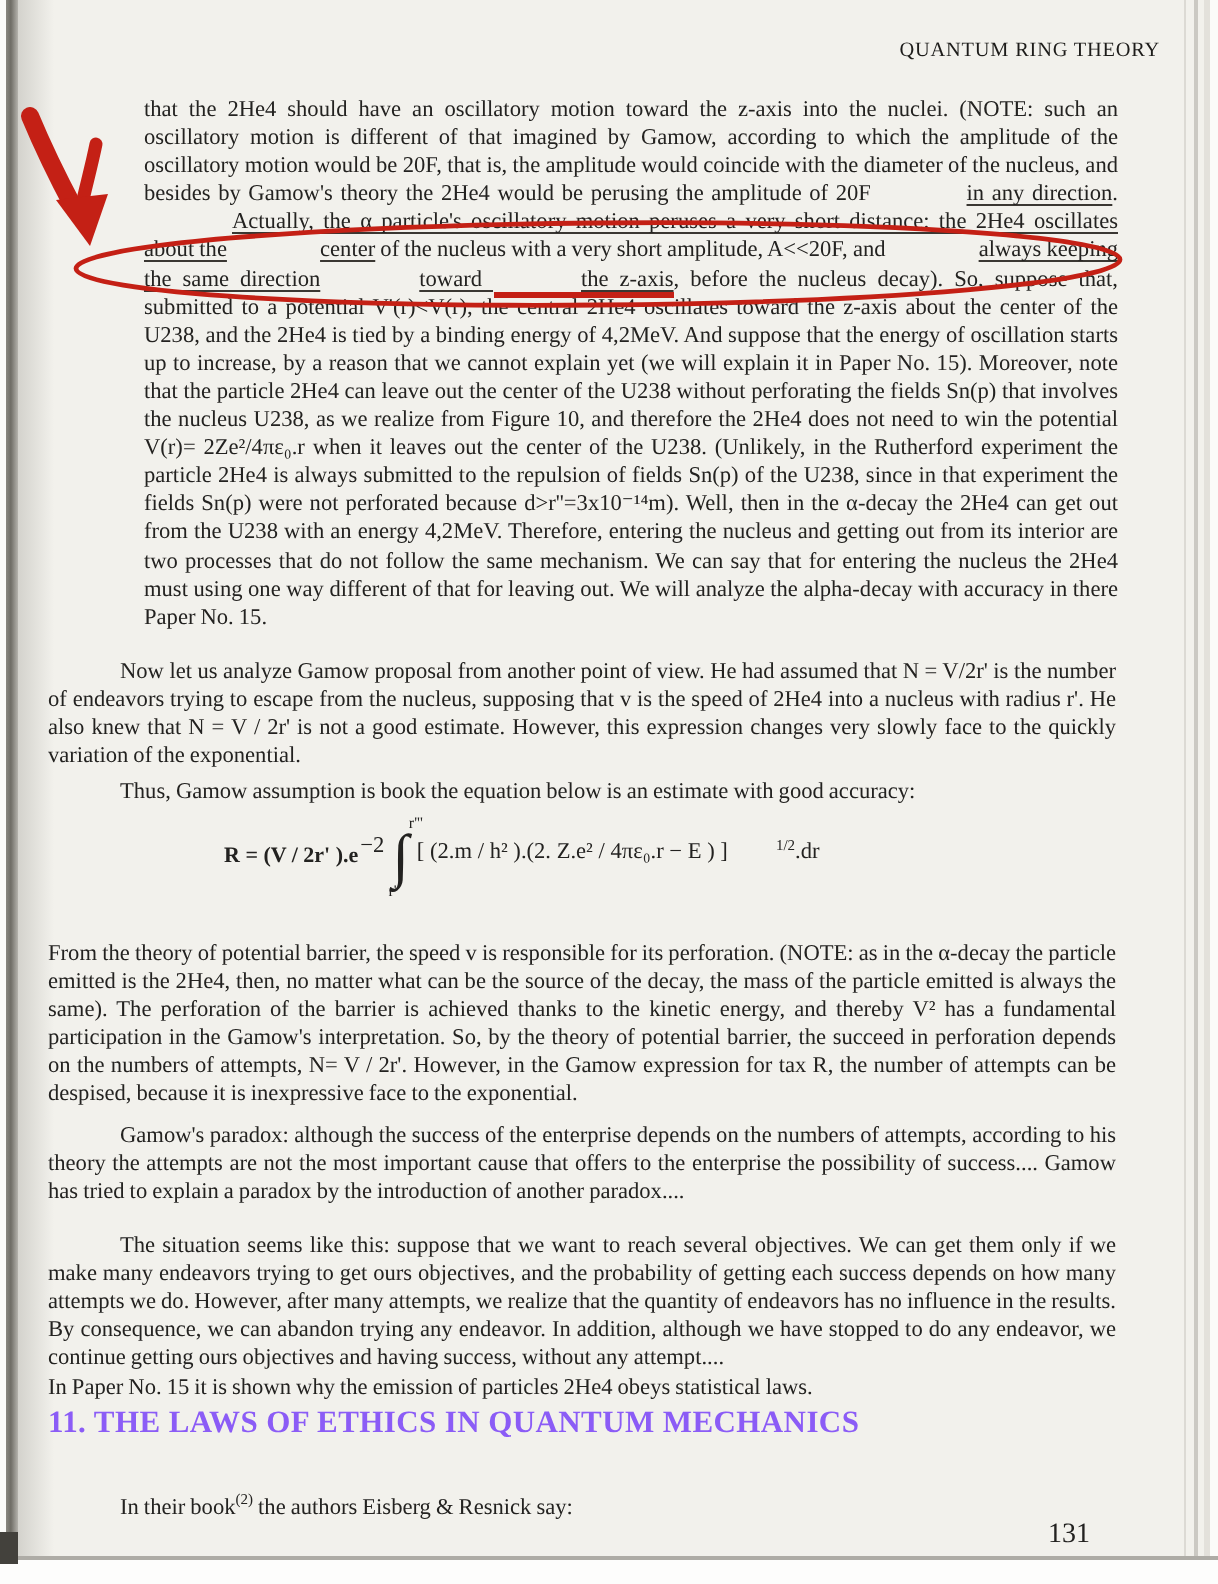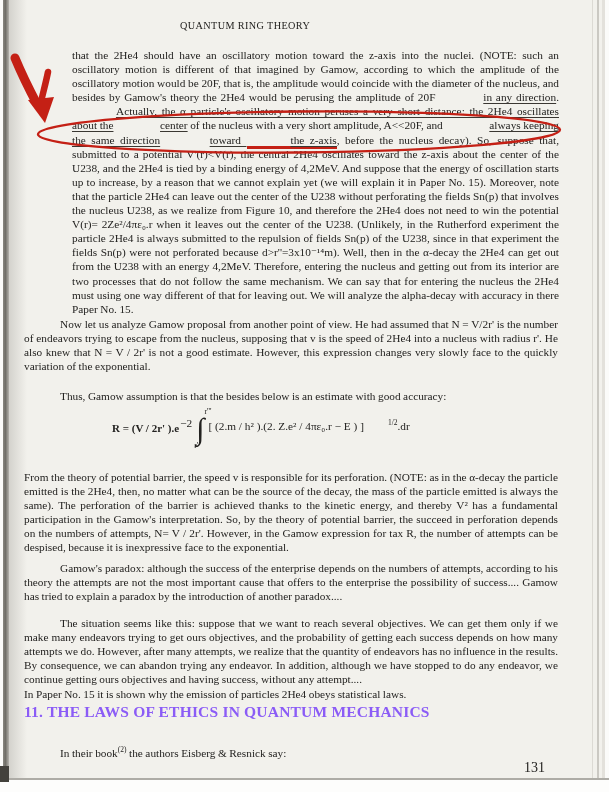--- a/index.html
+++ b/index.html
@@ -20,28 +20,28 @@
   .edge-line-r1      { left:592px; top:0; width:1px; height:792px; background:#dcdad4; }
   .edge-line-r2      { left:597px; top:0; width:2px; height:792px; background:#cbc9c3; }
   .edge-line-r3      { left:602px; top:0; width:3px; height:792px; background:#e3e1db; }
   .edge-white-right  { left:605px; top:0; width:4px; height:792px; background:#fbfbf9; }
   .edge-bottom-line  { left:0; top:778px; width:609px; height:2px; background:#aeaca6; }
   .edge-bottom-white { left:0; top:780px; width:609px; height:12px; background:#fdfdfc; }
   .corner-dark       { left:0; top:766px; width:9px; height:16px; background:#43413c; }
 
   .hdr {
     position:absolute; top:20px; left:180px; width:400px;
-    font-size:10.2px; letter-spacing:0.4px; color:#1d1c1a;
+    text-align:right; font-size:10.2px; letter-spacing:0.4px; color:#1d1c1a;
   }
   .p {
     position:absolute; text-align:justify; font-size:11.3px; line-height:14.1px;
     word-spacing:-0.3px;
   }
   #p1 { top:48px;  left:72px; width:487px; }
-  #p2 { top:317px; left:24px; width:534px; text-indent:36px; }
+  #p2 { top:329px; left:24px; width:534px; text-indent:36px; }
   #p3 { top:389px; left:24px; width:534px; text-indent:36px; }
   #p4 { top:470px; left:24px; width:534px; }
   #p5 { top:561px; left:24px; width:534px; text-indent:36px; }
   #p6 { top:616px; left:24px; width:534px; text-indent:36px; }
   #p6b{ top:687px; left:24px; width:534px; }
   #p7 { top:743px; left:24px; width:534px; text-indent:36px; text-align:left; }
 
   .heading {
     position:absolute; top:703px; left:24px; width:560px;
     font-size:15.5px; font-weight:bold; letter-spacing:0.2px; color:#8b5cf6;
@@ -92,21 +92,21 @@
   <div class="edge edge-line-r3"></div>
   <div class="edge edge-white-right"></div>
   <div class="edge edge-bottom-line"></div>
   <div class="edge edge-bottom-white"></div>
   <div class="edge corner-dark"></div>
 
   <div class="hdr">QUANTUM RING THEORY</div>
 
   <div class="p" id="p1"><span>that the 2He4 should have an oscillatory motion toward the z-axis into the nuclei.  (NOTE: such an oscillatory motion is different of that imagined by Gamow, according to which the amplitude of the oscillatory motion would be 20F, that is, the amplitude would coincide with the diameter of the nucleus, and besides by Gamow's theory the 2He4 would be perusing the amplitude of 20F </span><span class="u">in any direction</span><span>.  </span><span class="u">Actually, the α particle's oscillatory motion peruses a very short distance: the 2He4 oscillates about the</span><span> </span><span class="u">center</span><span> of the nucleus with a very short amplitude, A&lt;&lt;20F, and </span><span class="u">always keeping the same direction</span><span> </span><span class="u">toward </span><span class="u redu">the z-axis</span><span>, before the nucleus decay).  So, suppose that, submitted to a potential V'(r)&lt;V(r), the central 2He4 oscillates toward the z-axis about the center of the U238, and the 2He4 is tied by a binding energy of 4,2MeV.  And suppose that the energy of oscillation starts up to increase, by a reason that we cannot explain yet (we will explain it in Paper No. 15).  Moreover, note that the particle 2He4 can leave out the center of the U238 without perforating the fields Sn(p) that involves the nucleus U238, as we realize from Figure 10, and therefore the 2He4 does not need to win the potential V(r)= 2Ze²/4πε₀.r when it leaves out the center of the U238.  (Unlikely, in the Rutherford experiment the particle 2He4 is always submitted to the repulsion of fields Sn(p) of the U238, since in that experiment the fields Sn(p) were not perforated because d&gt;r''=3x10⁻¹⁴m).  Well, then in the α-decay the 2He4 can get out from the U238 with an energy 4,2MeV.  Therefore, entering the nucleus and getting out from its interior are two processes that do not follow the same mechanism.  We can say that for entering the nucleus the 2He4 must using one way different of that for leaving out.  We will analyze the alpha-decay with accuracy in there Paper No. 15.</span></div>
   <div class="p" id="p2">Now let us analyze Gamow proposal from another point of view.  He had assumed that N = V/2r' is the number of endeavors trying to escape from the nucleus, supposing that v is the speed of 2He4 into a nucleus with radius r'.  He also knew that N = V / 2r' is not a good estimate. However, this expression changes very slowly face to the quickly variation of the exponential.</div>
-  <div class="p" id="p3">Thus, Gamow assumption is that the besides below is an estimate with good accuracy:</div>
+  <div class="p" id="p3">Thus, Gamow assumption is book the equation below is an estimate with good accuracy:</div>
 
   <div class="formula">
     <span class="f-lhs">R =  (V / 2r' ).e</span>
     <span class="f-exp">
       <span class="f-coeff">−2</span>
       <span class="f-int">
         <span class="f-upper">r'''</span>
         <span class="f-intsign">∫</span>
         <span class="f-lower">r'</span>
       </span>

